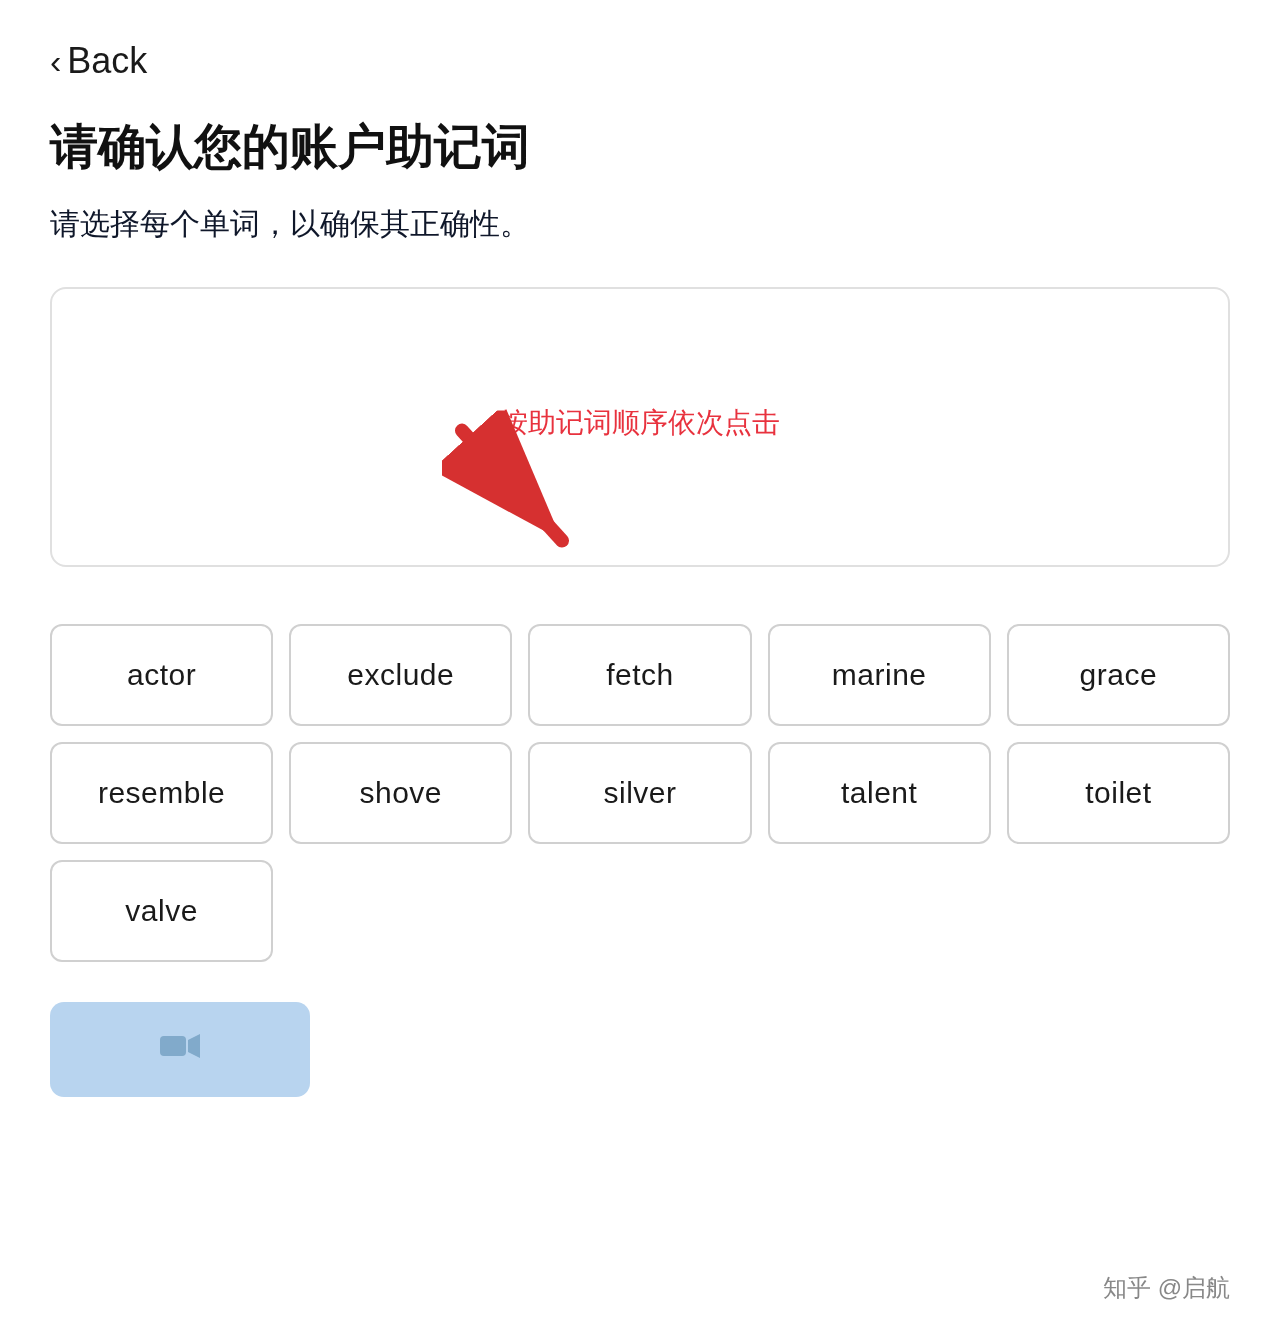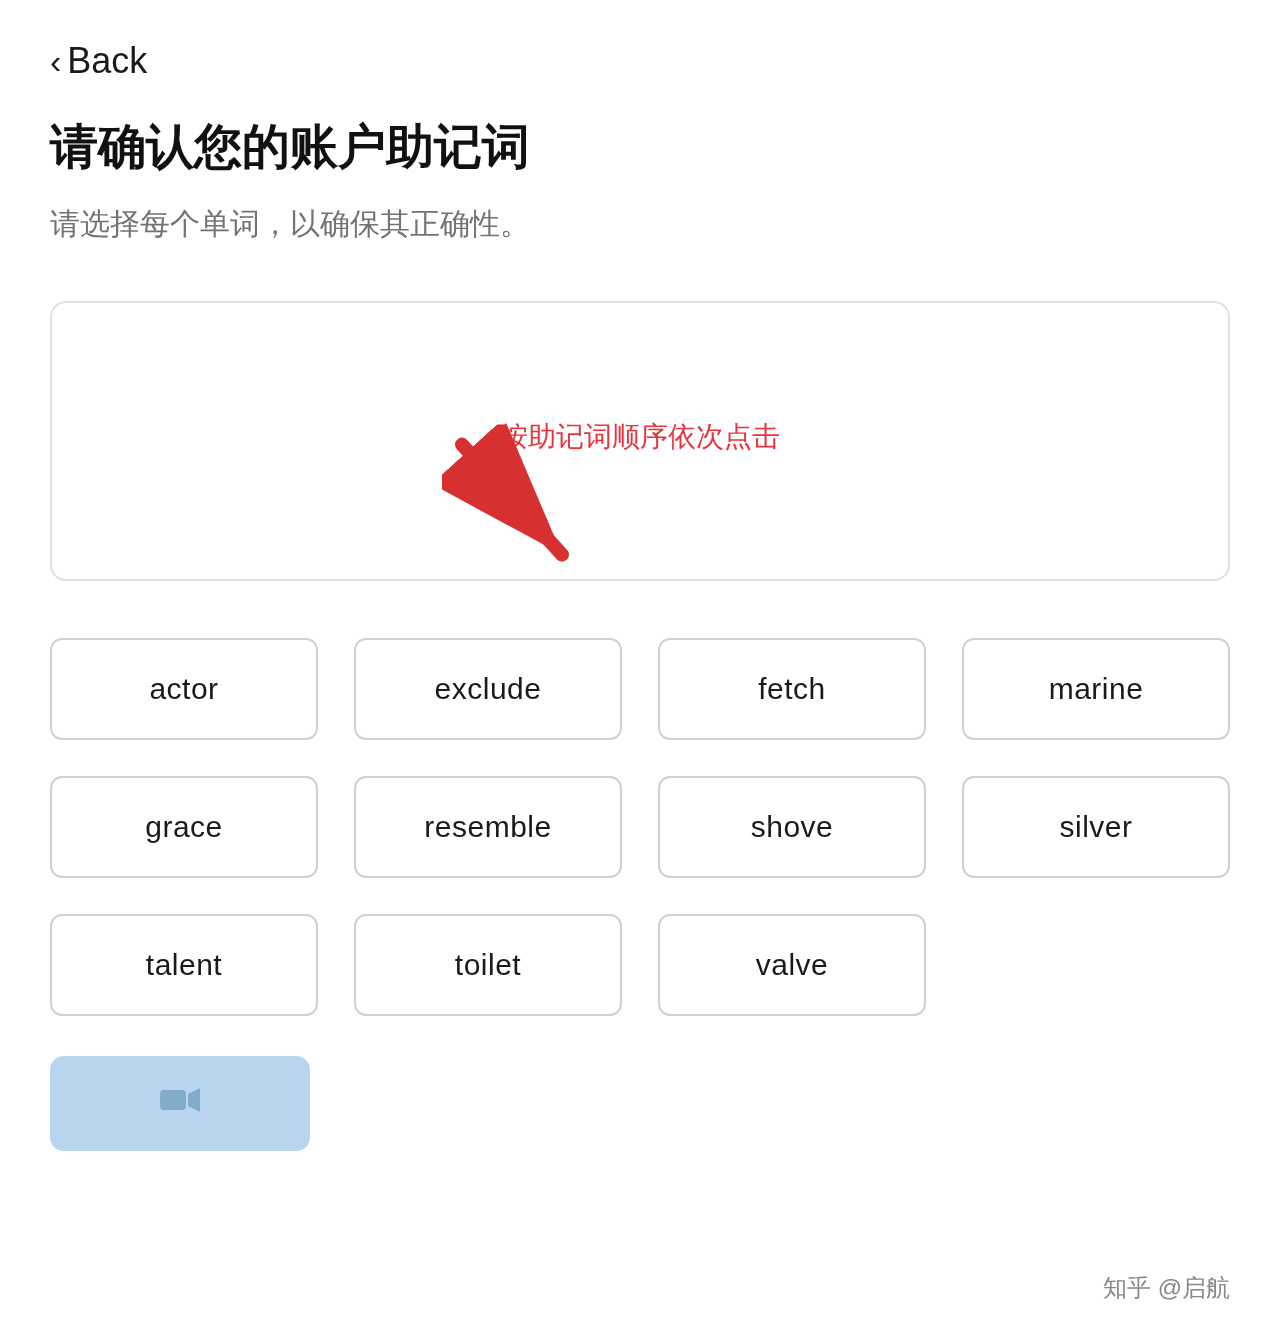--- a/index.html
+++ b/index.html
@@ -36,22 +36,22 @@
     .page-title {
       font-size: 48px;
       font-weight: 700;
       color: #111111;
       margin-bottom: 28px;
       line-height: 1.2;
     }
 
     .page-subtitle {
       font-size: 30px;
-      color: #737373;
-      margin-bottom: 56px;
+      color: #0f172a;
+      margin-bottom: 42px;
     }
 
     .word-selection-area {
       border: 2px solid #e0e0e0;
       border-radius: 16px;
       min-height: 280px;
       padding: 30px;
       margin-bottom: 57px;
       position: relative;
       display: flex;
@@ -78,22 +78,22 @@
       transform: translate(-50%, -10%);
     }
 
     .arrow-svg {
       width: 160px;
       height: 160px;
     }
 
     .words-grid {
       display: grid;
-      grid-template-columns: repeat(4, 1fr);
-      gap: 36px;
+      grid-template-columns: repeat(5, 1fr);
+      gap: 16px;
       margin-bottom: 40px;
     }
 
     .word-button {
       border: 2px solid #d0d0d0;
       border-radius: 12px;
       padding: 32px 20px;
       font-size: 30px;
       font-weight: 400;
       color: #1a1a1a;

